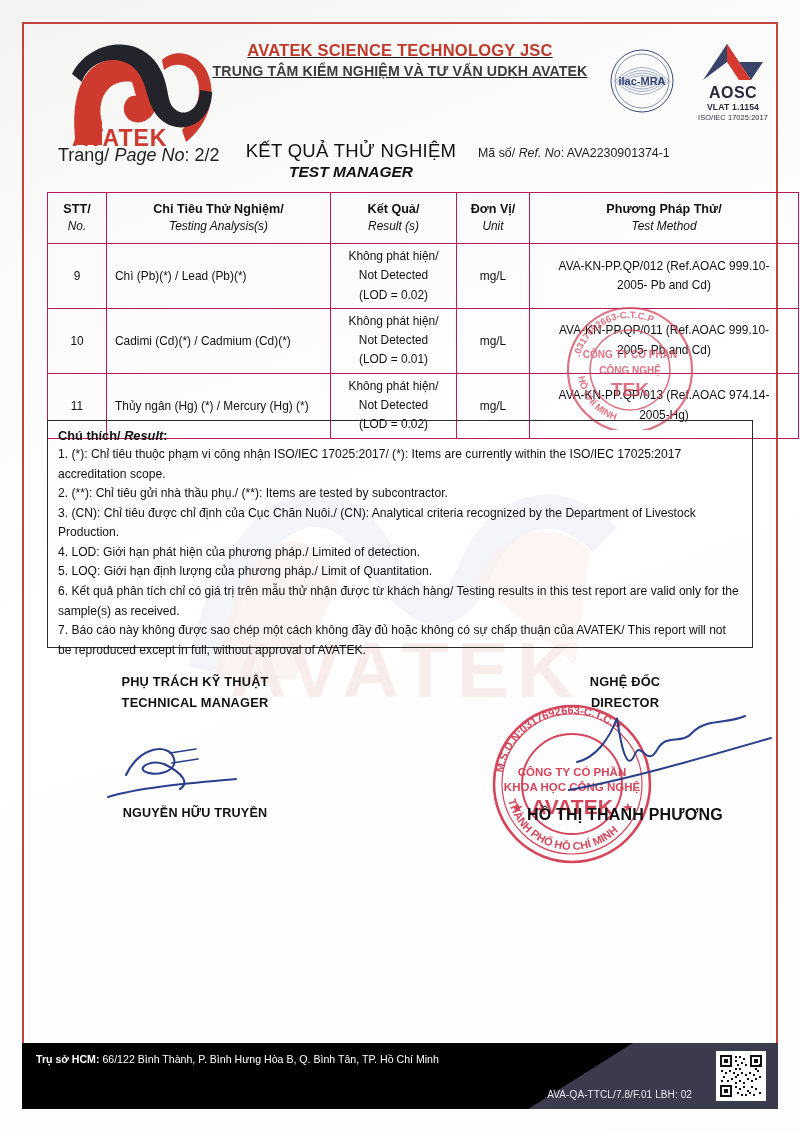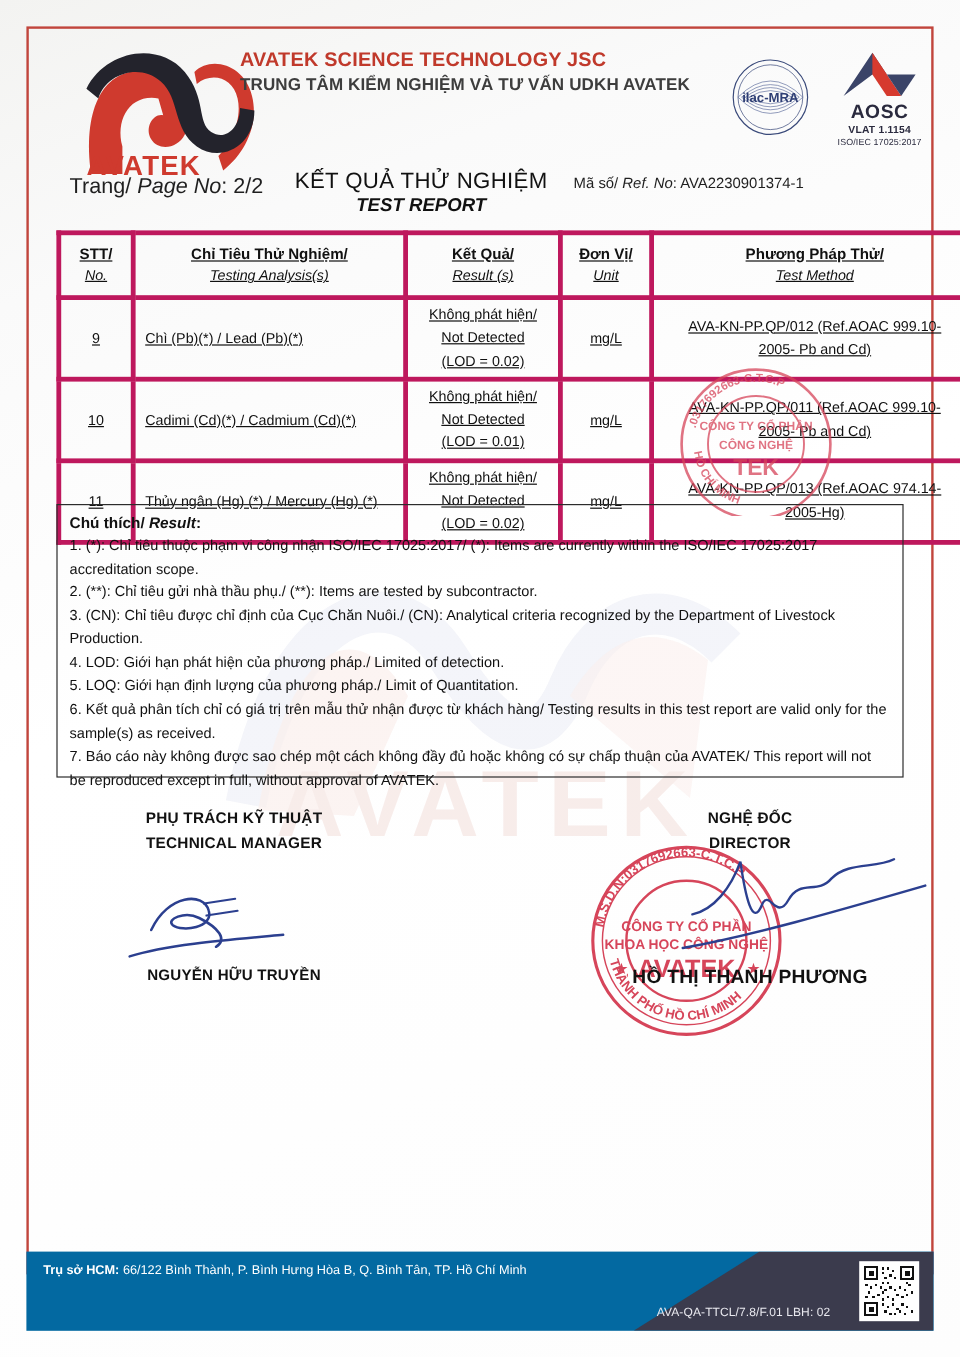--- a/index.html
+++ b/index.html
@@ -53,21 +53,22 @@
   .logo-caption {
     position: absolute;
     left: 36px; top: 95px;
     font-size: 23px; font-weight: bold;
     color: #cf3a2e;
     letter-spacing: 1px;
     font-family: "Liberation Sans", sans-serif;
   }
   .org-names {
     position: absolute; left: 176px; top: 16px; width: 400px;
-    text-align: left;
+    text-align: center;
+    text-decoration: underline;
   }
   .org-en {
     font-size: 16.5px; font-weight: bold; color: #c0392b;
     letter-spacing: .2px; line-height: 1.25;
   }
   .org-vi {
     font-size: 14.2px; font-weight: bold; color: #3d3d3d;
     letter-spacing: .1px; margin-top: 2px;
   }
   .accred-block {
@@ -116,26 +117,25 @@
   .ref-no i { font-style: italic; }
 
   
   .result-table {
     position: absolute; left: 47px; top: 192px;
     width: 706px;
     border-collapse: collapse;
     table-layout: fixed;
   }
   .result-table th, .result-table td {
-    border: 4px solid #be185d;
+    border: 1px solid #be185d;
     font-size: 11.9px;
     color: #111;
     padding: 3px 4px;
     vertical-align: middle;
-    text-decoration: underline;
   }
   .result-table th {
     height: 44px;
     font-weight: bold;
     text-align: center;
     line-height: 1.42;
   }
   .result-table th .en { font-weight: normal; font-style: italic; display:block; }
   .result-table th .vi { display:block; font-size:12.6px; }
   .c-stt   { width: 50px; }
@@ -188,21 +188,21 @@
   }
   .sig-scribble-left { position: absolute; left: 100px; top: 735px; width: 150px; height: 70px; }
   .sig-scribble-right { position: absolute; left: 565px; top: 710px; width: 215px; height: 100px; }
   .stamp { position: absolute; left: 490px; top: 702px; width: 165px; height: 165px; }
 
   
   .footer {
     position: absolute; left: 22px; top: 1043px;
     width: 756px; height: 66px;
     overflow: hidden;
-    background: #0369a1;
+    background: #000000;
     text-decoration: underline;
   }
   .footer-dark {
     position: absolute; right: 0; top: 0; width: 250px; height: 66px;
     background: #3b3b4d;
     clip-path: polygon(42% 0, 100% 0, 100% 100%, 0 100%);
   }
   .footer-lines {
     position: absolute; left: 14px; top: 8px;
     color: #ffffff; font-size: 10.6px; line-height: 1.62;
@@ -282,21 +282,21 @@
       <div class="aosc-iso">ISO/IEC 17025:2017</div>
     </div>
   </div>
 </div>
 
 <div class="page-no">
   <span>Trang/</span>
   <i>Page No</i><span>: 2/2</span>
 </div>
 <div class="title-main">KẾT QUẢ THỬ NGHIỆM</div>
-<div class="title-sub">TEST REPORT</div>
+<div class="title-sub">TEST MANAGER</div>
 <div class="ref-no">
   <span>Mã số/</span>
   <i>Ref. No</i><span>: AVA2230901374-1</span>
 </div>
 
 <table class="result-table">
   <thead>
     <tr>
       <th class="c-stt">
         <span class="vi">STT/</span>

